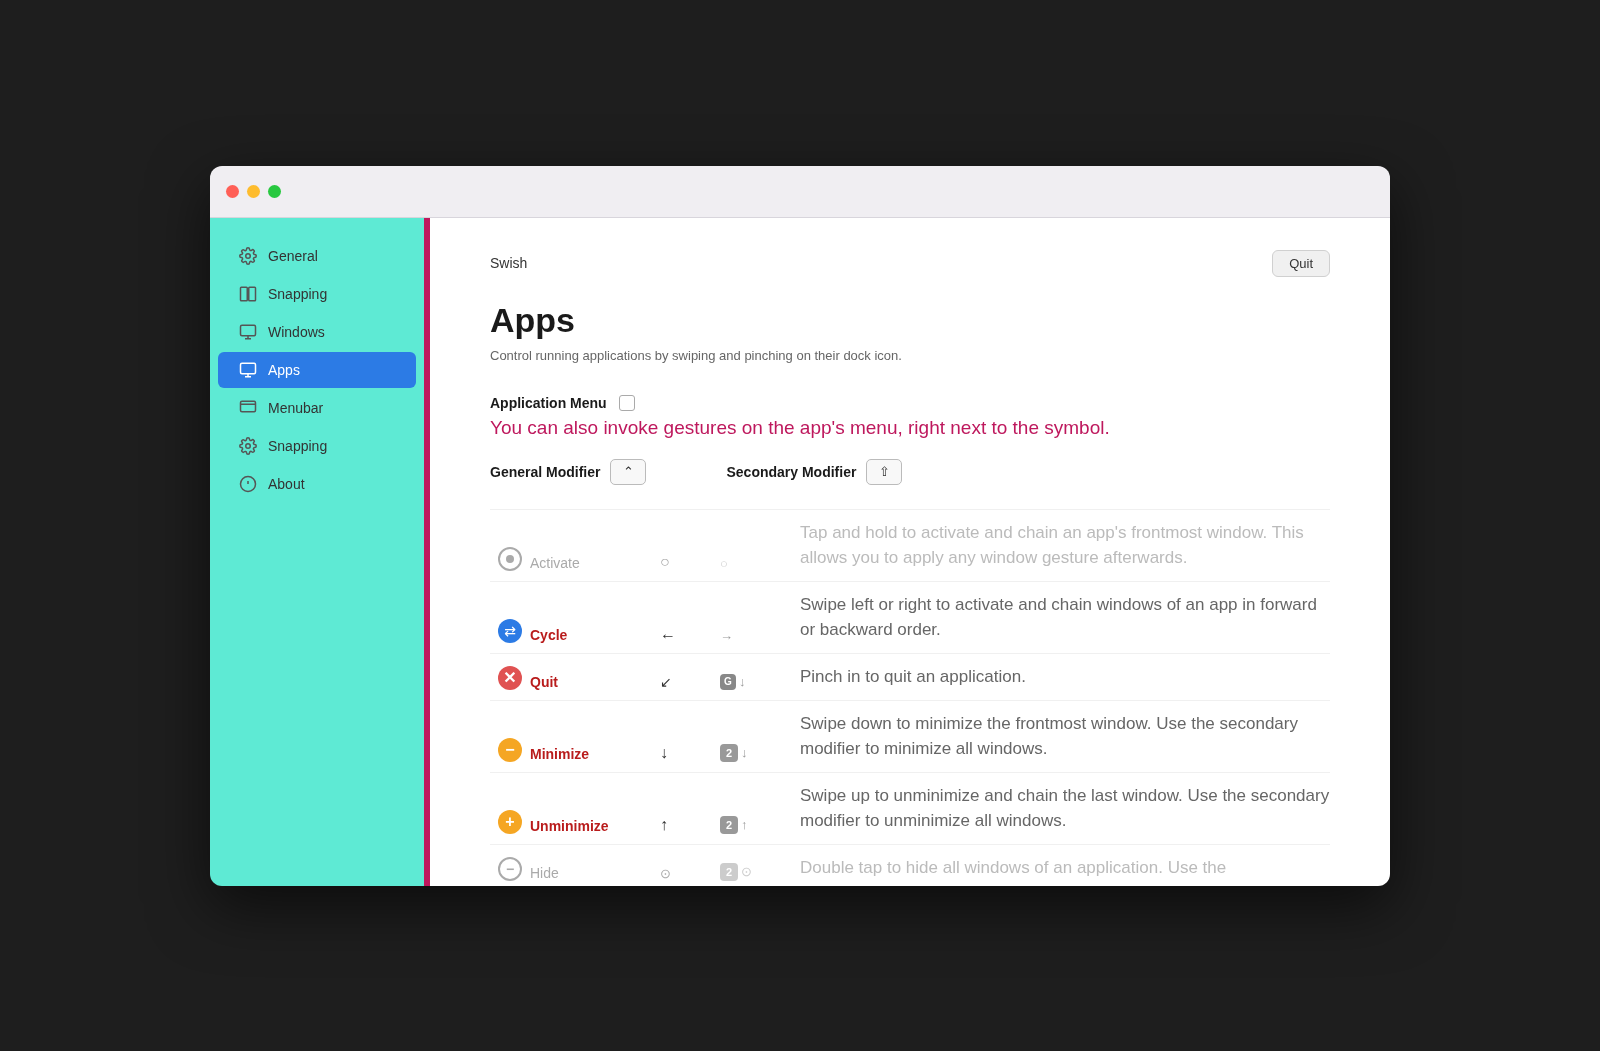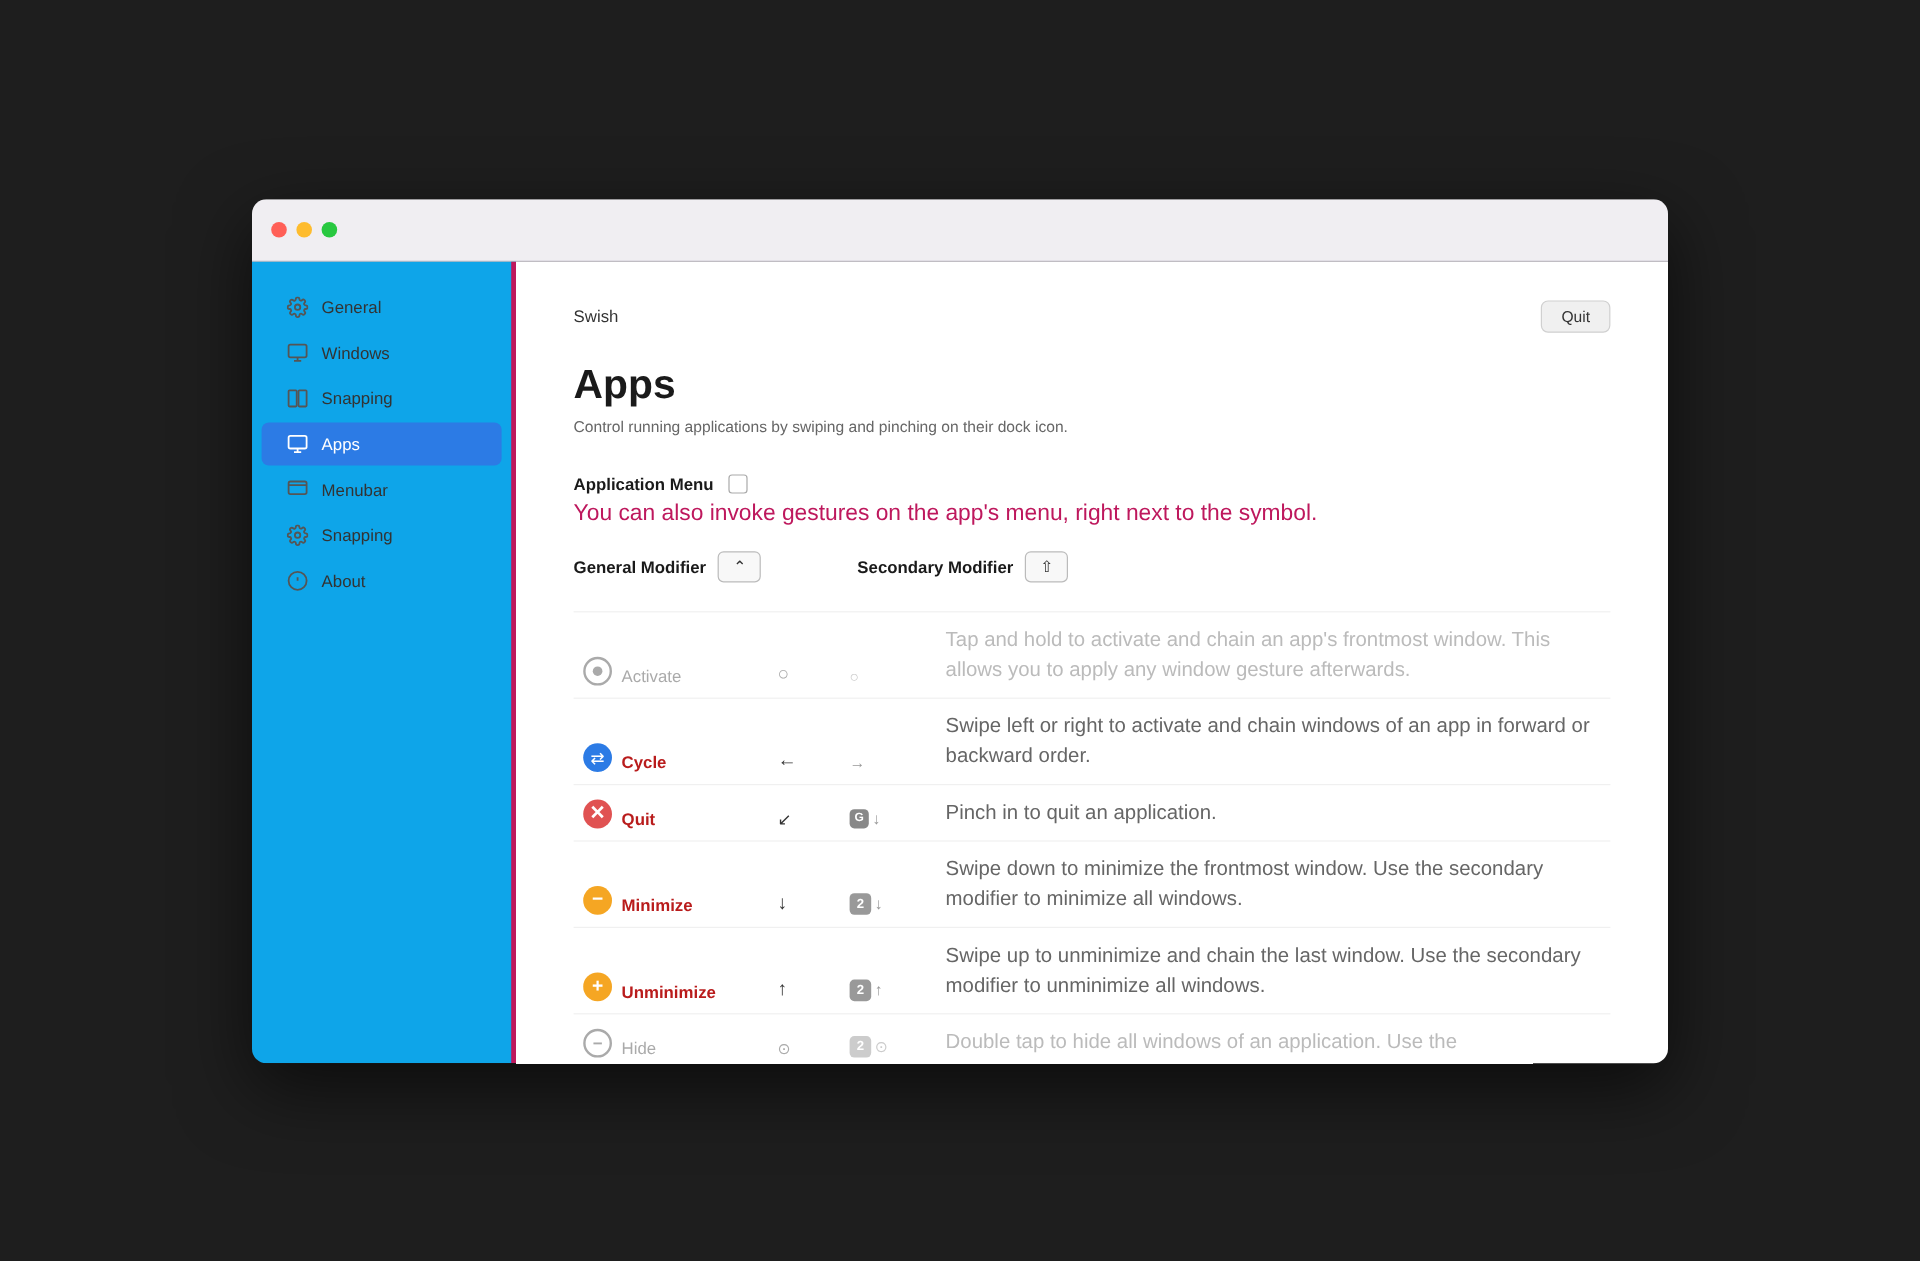--- a/index.html
+++ b/index.html
@@ -42,26 +42,26 @@
     .tl-close { background: #ff5f57; }
     .tl-min { background: #febc2e; }
     .tl-max { background: #28c840; }
     .main-body {
       display: flex;
       flex: 1;
       overflow: hidden;
     }
     .sidebar {
       width: 220px;
-      background: #0ea5e9;
+      background: #5eead4;
       padding: 20px 0;
       display: flex;
       flex-direction: column;
       gap: 2px;
-      border-right: 4px solid #be185d;
+      border-right: 6px solid #be185d;
       flex-shrink: 0;
     }
     .nav-item {
       display: flex;
       align-items: center;
       gap: 10px;
       padding: 8px 20px;
       cursor: pointer;
       border-radius: 6px;
       margin: 0 8px;
@@ -77,21 +77,21 @@
       height: 20px;
       display: flex;
       align-items: center;
       justify-content: center;
       font-size: 16px;
       flex-shrink: 0;
     }
     .content {
       flex: 1;
       background: #ffffff;
-      padding: 32px 48px;
+      padding: 32px 60px;
       overflow-y: auto;
       position: relative;
     }
     .content-header {
       display: flex;
       align-items: center;
       justify-content: space-between;
       margin-bottom: 24px;
     }
     .app-title-label {
@@ -264,34 +264,34 @@
           <svg width="18" height="18" viewBox="0 0 24 24" fill="none" stroke="#555" stroke-width="2">
             <circle cx="12" cy="12" r="3"></circle>
             <path d="M19.4 15a1.65 1.65 0 0 0 .33 1.82l.06.06a2 2 0 0 1-2.83 2.83l-.06-.06a1.65 1.65 0 0 0-1.82-.33 1.65 1.65 0 0 0-1 1.51V21a2 2 0 0 1-4 0v-.09A1.65 1.65 0 0 0 9 19.4a1.65 1.65 0 0 0-1.82.33l-.06.06a2 2 0 0 1-2.83-2.83l.06-.06A1.65 1.65 0 0 0 4.68 15a1.65 1.65 0 0 0-1.51-1H3a2 2 0 0 1 0-4h.09A1.65 1.65 0 0 0 4.6 9a1.65 1.65 0 0 0-.33-1.82l-.06-.06a2 2 0 0 1 2.83-2.83l.06.06A1.65 1.65 0 0 0 9 4.68a1.65 1.65 0 0 0 1-1.51V3a2 2 0 0 1 4 0v.09a1.65 1.65 0 0 0 1 1.51 1.65 1.65 0 0 0 1.82-.33l.06-.06a2 2 0 0 1 2.83 2.83l-.06.06A1.65 1.65 0 0 0 19.4 9a1.65 1.65 0 0 0 1.51 1H21a2 2 0 0 1 0 4h-.09a1.65 1.65 0 0 0-1.51 1z"></path>
           </svg>
         </div>
         <span>General</span>
       </div>
       <div class="nav-item">
         <div class="nav-icon">
           <svg width="18" height="18" viewBox="0 0 24 24" fill="none" stroke="#555" stroke-width="2">
+            <rect x="2" y="3" width="9" height="18" rx="1"></rect>
+            <rect x="13" y="3" width="9" height="18" rx="1"></rect>
+          </svg>
+        </div>
+        <span>Snapping</span>
+      </div>
+      <div class="nav-item">
+        <div class="nav-icon">
+          <svg width="18" height="18" viewBox="0 0 24 24" fill="none" stroke="#555" stroke-width="2">
             <rect x="2" y="3" width="20" height="14" rx="2"></rect>
             <path d="M8 21h8M12 17v4"></path>
           </svg>
         </div>
         <span>Windows</span>
-      </div>
-      <div class="nav-item">
-        <div class="nav-icon">
-          <svg width="18" height="18" viewBox="0 0 24 24" fill="none" stroke="#555" stroke-width="2">
-            <rect x="2" y="3" width="9" height="18" rx="1"></rect>
-            <rect x="13" y="3" width="9" height="18" rx="1"></rect>
-          </svg>
-        </div>
-        <span>Snapping</span>
       </div>
       <div class="nav-item active">
         <div class="nav-icon">
           <svg width="18" height="18" viewBox="0 0 24 24" fill="none" stroke="#fff" stroke-width="2">
             <rect x="2" y="3" width="20" height="14" rx="2"></rect>
             <path d="M8 21h8M12 17v4"></path>
           </svg>
         </div>
         <span>Apps</span>
       </div>

